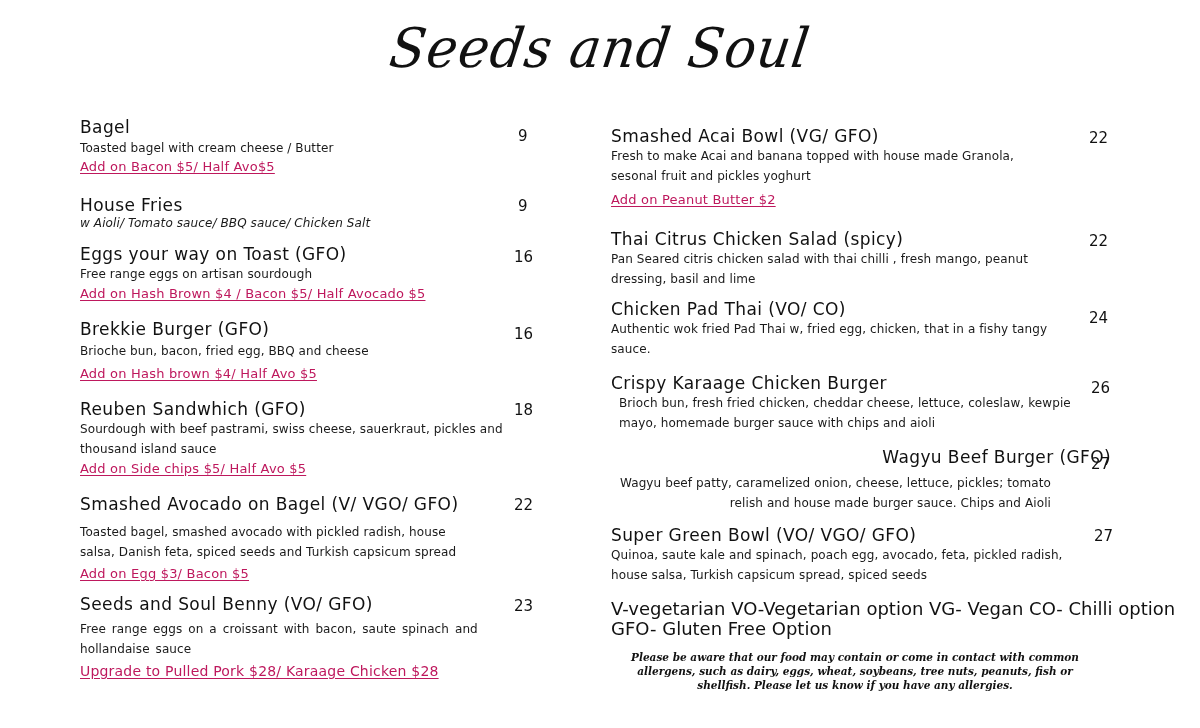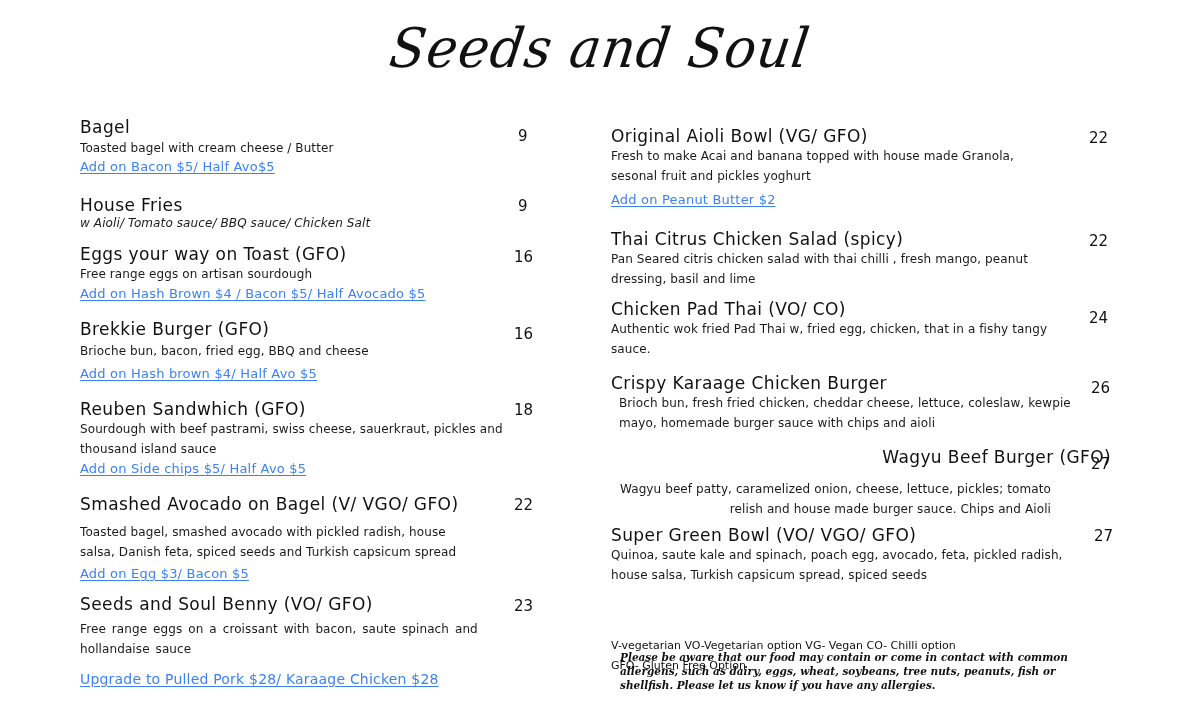--- a/index.html
+++ b/index.html
@@ -19,27 +19,27 @@
     font-size:17px; line-height:20px; letter-spacing:0.4px; white-space:nowrap;
   }
   .item-price {
     position:absolute; font-size:15px; line-height:18px; white-space:nowrap;
   }
   .item-desc {
     font-size:12px; line-height:20px; color:#1a1a1a; letter-spacing:0.1px;
   }
   .item-addon {
     font-size:13px; line-height:20px; text-decoration:underline;
-    text-underline-offset:2px; letter-spacing:0.2px; white-space:nowrap; color:#3b82f6;
+    text-underline-offset:2px; letter-spacing:0.2px; white-space:nowrap; color:#be185d;
   }
   .legend {
-    position:absolute; left:611px; top:636px; font-size:11px; line-height:20px;
+    position:absolute; left:611px; top:599px; font-size:18px; line-height:20px;
   }
   .allergen {
-    position:absolute; left:620px; top:650px; width:470px; text-align:left;
+    position:absolute; left:620px; top:650px; width:470px; text-align:center;
     font-family:"DejaVu Serif", serif; font-weight:bold; font-style:italic;
     font-size:10.5px; line-height:14px;
   }
 </style>
 </head>
 <body>
 
 <div class="title">Seeds and Soul</div>
 
 <div>
@@ -82,28 +82,28 @@
     <div class="item-name">Smashed Avocado on Bagel (V/ VGO/ GFO)</div>
     <div class="item-price" style="left:434px; top:2px;">22</div>
     <div class="item-desc" style="width:400px; margin-top:8px;">Toasted bagel, smashed avocado with pickled radish, house salsa, Danish feta, spiced seeds and Turkish capsicum spread</div>
     <div class="item-addon" style="margin-top:2px;">Add on Egg $3/ Bacon $5</div>
   </div>
 
   <div class="item" style="left:80px; top:594px; width:460px;">
     <div class="item-name">Seeds and Soul Benny (VO/ GFO)</div>
     <div class="item-price" style="left:434px; top:3px;">23</div>
     <div class="item-desc" style="width:410px; margin-top:5px; word-spacing:2px;">Free range eggs on a croissant with bacon, saute spinach and hollandaise sauce</div>
-    <div class="item-addon" style="font-size:14px; margin-top:10px;">Upgrade to Pulled Pork $28/ Karaage Chicken $28</div>
+    <div class="item-addon" style="font-size:14px; margin-top:2px;">Upgrade to Pulled Pork $28/ Karaage Chicken $28</div>
   </div>
 </div>
 
 <div>
 
   <div class="item" style="left:611px; top:126px; width:500px;">
-    <div class="item-name">Original Aioli Bowl (VG/ GFO)</div>
+    <div class="item-name">Smashed Acai Bowl (VG/ GFO)</div>
     <div class="item-price" style="left:478px; top:3px;">22</div>
     <div class="item-desc" style="width:450px;">Fresh to make Acai and banana topped with house made Granola, sesonal fruit and pickles yoghurt</div>
     <div class="item-addon" style="margin-top:4px;">Add on Peanut Butter $2</div>
   </div>
 
   <div class="item" style="left:611px; top:229px; width:500px;">
     <div class="item-name">Thai Citrus Chicken Salad (spicy)</div>
     <div class="item-price" style="left:478px; top:3px;">22</div>
     <div class="item-desc" style="width:430px;">Pan Seared citris chicken salad with thai chilli , fresh mango, peanut dressing, basil and lime</div>
   </div>
@@ -116,21 +116,21 @@
 
   <div class="item" style="left:611px; top:373px; width:500px;">
     <div class="item-name">Crispy Karaage Chicken Burger</div>
     <div class="item-price" style="left:480px; top:6px;">26</div>
     <div class="item-desc" style="width:460px;margin-left:8px;">Brioch bun, fresh fried chicken, cheddar cheese, lettuce, coleslaw, kewpie mayo, homemade burger sauce with chips and aioli</div>
   </div>
 
   <div class="item" style="left:611px; top:447px; width:500px;text-align:right;">
     <div class="item-name">Wagyu Beef Burger (GFO)</div>
     <div class="item-price" style="left:480px; top:8px;">27</div>
-    <div class="item-desc" style="width:440px; margin-top:12px;">Wagyu beef patty, caramelized onion, cheese, lettuce, pickles; tomato relish and house made burger sauce. Chips and Aioli</div>
+    <div class="item-desc" style="width:440px; margin-top:6px;">Wagyu beef patty, caramelized onion, cheese, lettuce, pickles; tomato relish and house made burger sauce. Chips and Aioli</div>
   </div>
 
   <div class="item" style="left:611px; top:525px; width:500px;">
     <div class="item-name">Super Green Bowl (VO/ VGO/ GFO)</div>
     <div class="item-price" style="left:483px; top:2px;">27</div>
     <div class="item-desc" style="width:460px;">Quinoa, saute kale and spinach, poach egg, avocado, feta, pickled radish, house salsa, Turkish capsicum spread, spiced seeds</div>
   </div>
 </div>
 
 <div class="legend">

